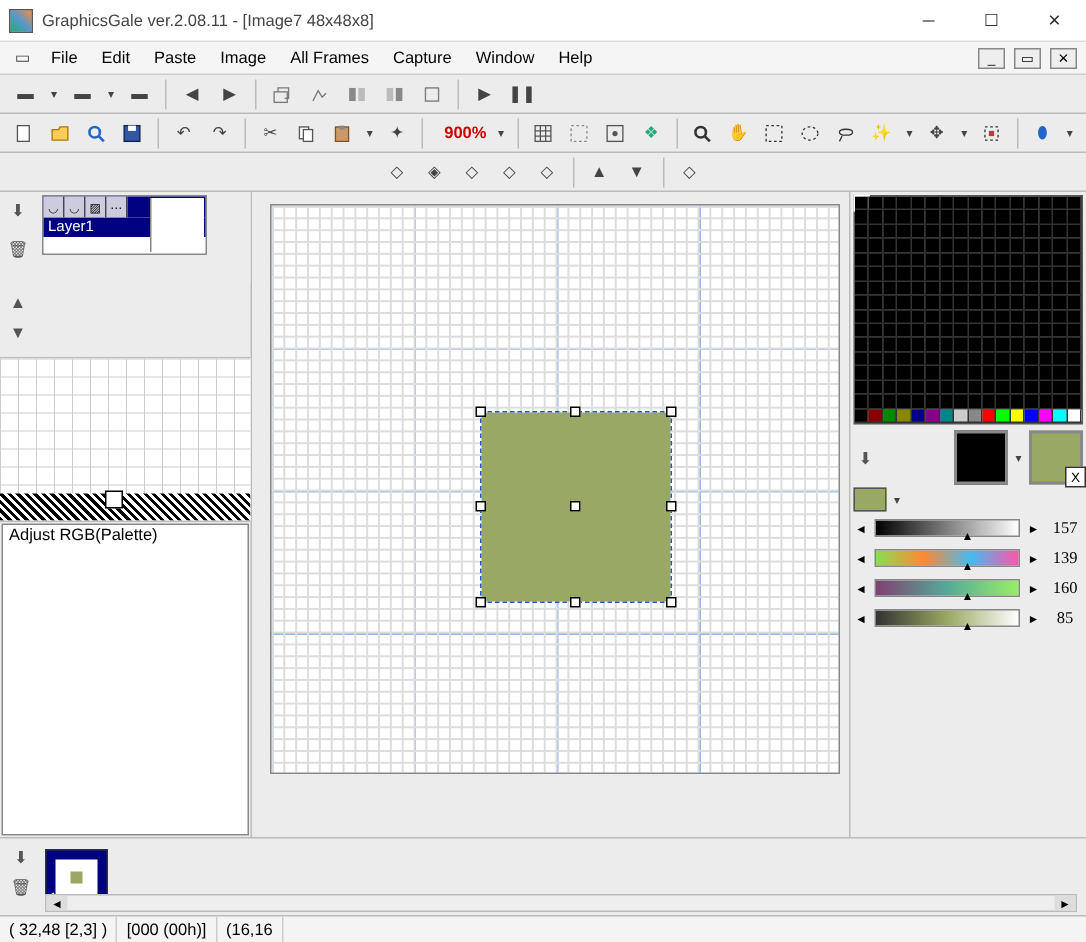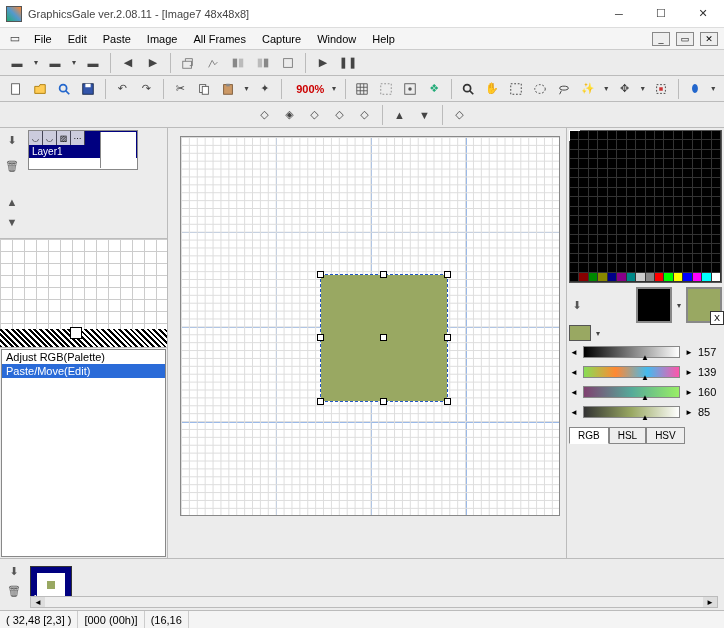--- a/index.html
+++ b/index.html
@@ -49,21 +49,21 @@
 .h-c{left:calc(50% - 4px);top:calc(50% - 4px)}
 .rightcol { width:158px; background:#ececec; border-left:1px solid #bbb; display:flex; flex-direction:column; padding:2px;}
 .palette { display:grid; grid-template-columns:repeat(16,1fr); gap:0; border:1px solid #555; }
 .palette .c { aspect-ratio:1; border-right:1px solid #333; border-bottom:1px solid #333;}
 .colorrow { display:flex; gap:2px; margin-top:2px; align-items:center;}
 .swatch { border:1px solid #555;}
 .bigswatch{width:36px;height:36px;border:2px solid #888;}
 .slider { display:flex; align-items:center; gap:4px; margin:2px 0; height:18px;}
 .slider .bar { flex:1; height:12px; border:1px solid #888; position:relative;}
 .slider .arrow{width:10px;height:12px;display:flex;align-items:center;justify-content:center;font-size:8px;}
-.slider .val{width:24px;text-align:left;}
+.slider .val{width:24px;text-align:center;font-family:Liberation Serif, serif;}
 .tabsrow { display:flex; gap:0; margin-top:4px;}
 .tabsrow .t{ padding:2px 8px; border:1px solid #888; background:#eee; font-size:10px;}
 .tabsrow .t.active{background:#fff;border-bottom:1px solid #fff;}
 .bottompanel { position:absolute; left:0; right:0; bottom:18px; height:52px; background:#ececec; border-top:1px solid #bbb; display:flex; align-items:center;}
 .framethumb { width:42px; height:38px; background:#000080; margin-left:30px; border:1px solid #333; position:relative;}
 .framethumb .inner{position:absolute;inset:6px;background:#fff;}
 .framethumb .dot{position:absolute;left:calc(50% - 4px);top:calc(50% - 4px);width:8px;height:8px;background:#99a862;}
 .framethumb .num{position:absolute;left:2px;bottom:0;color:#fff;font-size:9px;}
 .scrollbar{position:absolute;left:30px;right:6px;bottom:2px;height:12px;background:#eee;border:1px solid #bbb;display:flex;justify-content:space-between;}
 .scrollbar .sbtn{width:14px;display:flex;align-items:center;justify-content:center;font-size:8px;background:#ddd;}
@@ -279,21 +279,20 @@
       <div class="sidei" style="top:6px">▲</div>
       <div class="sidei" style="top:26px">▼</div>
     </div>
     <div class="navbox">
       <div class="navgrid"></div>
       <div class="navhatch"></div>
       <div class="cursor"></div>
     </div>
     <div class="history">
       <div class="item">Adjust RGB(Palette)</div>
-      <div class="item sel">Paste/Move(Edit)</div>
     </div>
   </div>
 
   <div class="canvaswrap">
     <div class="canvas">
       <div class="selection" style="background: rgb(153, 168, 98);">
         <div class="handle h-tl"></div>
         <div class="handle h-t"></div>
         <div class="handle h-tr"></div>
         <div class="handle h-l"></div>
@@ -606,25 +605,20 @@
         </div>
         <div class="slider">
           <div class="arrow">◄</div>
           <div class="bar" style="background:linear-gradient(90deg,#333,#99a862,#fff)">
             <div style="position:absolute;bottom:-5px;left:60%;font-size:8px">▲</div>
           </div>
           <div class="arrow">►</div>
           <div class="val">85</div>
         </div>
       </div>
-    <div class="tabsrow">
-      <div class="t active">RGB</div>
-      <div class="t">HSL</div>
-      <div class="t">HSV</div>
-    </div>
   </div>
 </div>
 
 <div class="bottompanel">
   <div class="sidei" style="position:absolute;left:6px;top:4px">⬇</div>
   <div class="sidei" style="position:absolute;left:6px;top:24px">🗑</div>
   <div class="framethumb">
     <div class="inner">
         <div class="dot"></div>
       </div>

